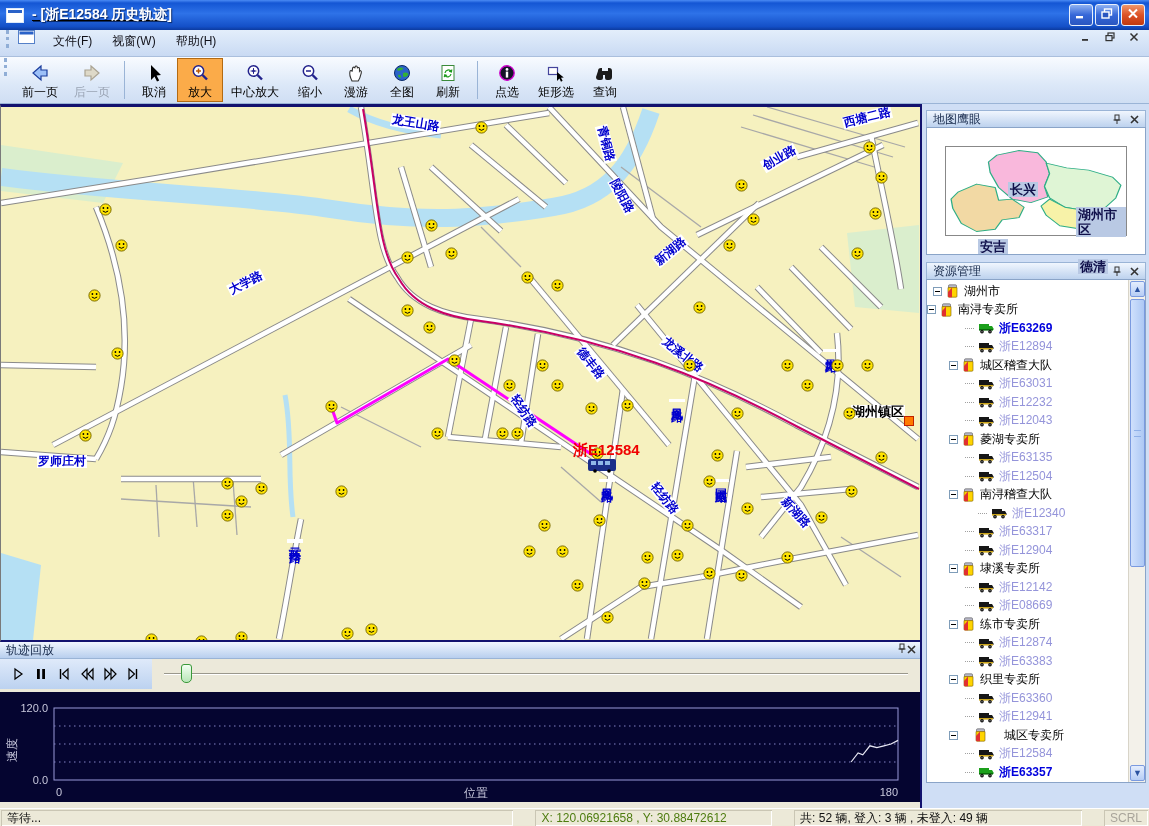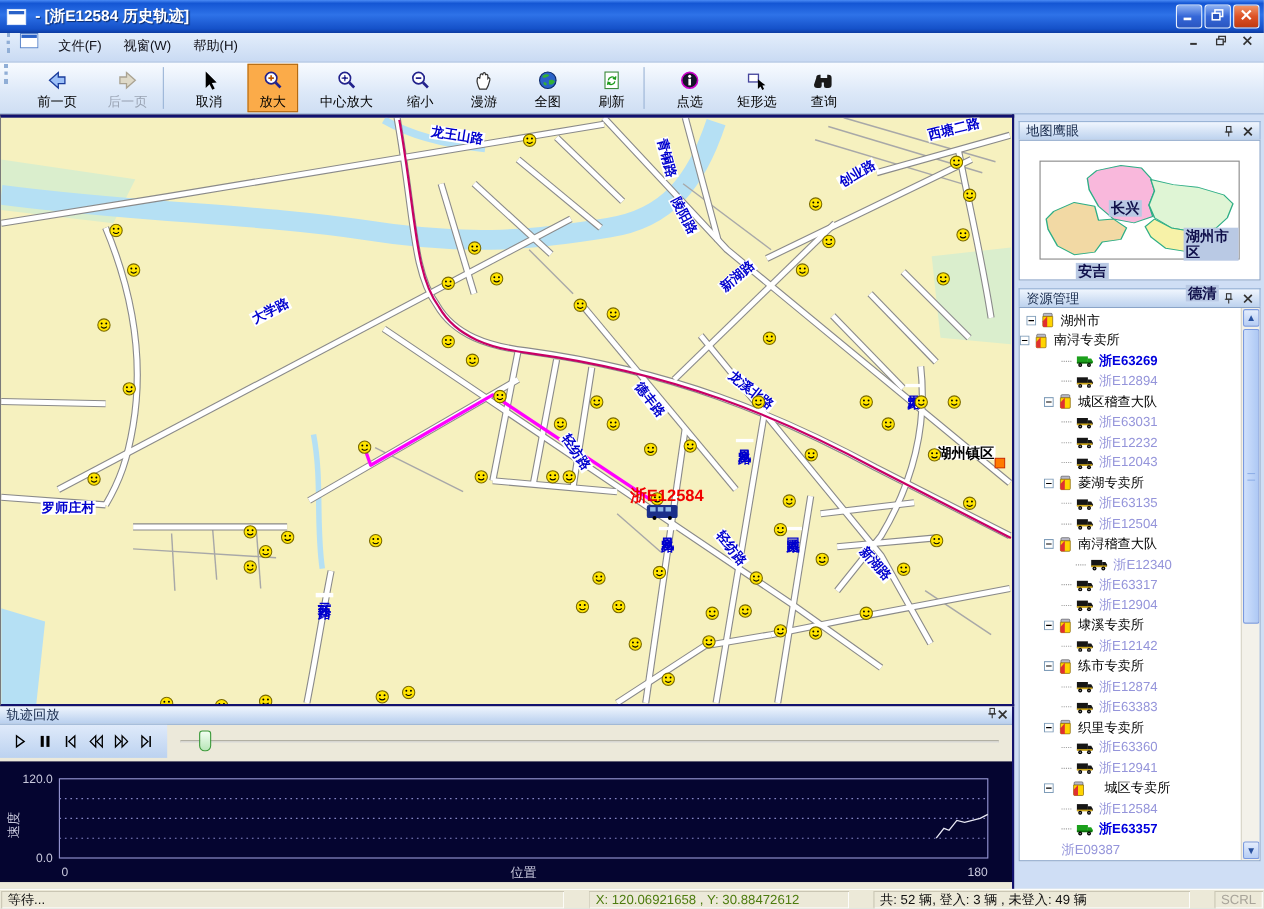--- a/index.html
+++ b/index.html
@@ -2,39 +2,39 @@
 <html><head>
 <meta charset="utf-8">
 <style>
   * { margin:0; padding:0; box-sizing:border-box; }
   html,body { width:1149px; height:826px; overflow:hidden; }
   body { font-family:"Liberation Sans","DejaVu Sans",sans-serif; font-size:12px; background:#cfdef5; }
   .window { position:relative; width:1149px; height:826px; background:#cfdef5; }
 
   
   .titlebar { height:30px; display:flex; align-items:center; padding:0 4px 0 6px;
-    background:linear-gradient(180deg,#4a8af4 0%,#1456d4 10%,#2e72e8 45%,#1450c8 88%,#0c3ba0 100%); }
+    background:linear-gradient(180deg,#4a8af4 0%,#1456d4 10%,#2e72e8 45%,#1450c8 88%,#0c3ba0 100%);text-decoration:underline; }
   .titlebar .app-icon { width:18px; height:15px; margin-right:8px; }
   .titlebar .title { color:#fff; font-weight:bold; font-size:14px; text-shadow:1px 1px 1px #0a2a6a; flex:1; }
   .winbtns { display:flex; gap:2px; }
   .winbtn { width:24px; height:22px; border-radius:3px; border:1px solid #e8f0fc; display:flex; align-items:center; justify-content:center;
     background:linear-gradient(180deg,#8fb2f2 0%,#3567d8 50%,#2a56c0 100%); }
   .winbtn.close { background:linear-gradient(180deg,#f0976a 0%,#dd5226 50%,#c03a10 100%); }
 
   
   .menubar { height:27px; display:flex; align-items:flex-start; background:linear-gradient(180deg,#e3eefb,#c9daf3); border-bottom:1px solid #aabfdd; padding:0 6px; }
   .gripper { width:5px; height:18px; border-left:3px dotted #90aed6; margin-right:5px; }
   .mdi-icon { width:17px; height:14px; margin:0 8px 0 2px; }
   .menu-item { padding:3px 10px; color:#101018; }
   .menu-spacer { flex:1; }
   .mdi-ctl { width:18px; height:16px; display:flex; align-items:center; justify-content:center; margin-left:6px; color:#222; }
 
   
   .toolbar { height:47px; display:flex; align-items:stretch; background:linear-gradient(180deg,#f8fbff,#dce8f8 60%,#cfdef3); border-bottom:1px solid #9ab4d6; padding:1px 4px; }
-  .tb-btn { display:flex; flex-direction:column; align-items:center; justify-content:center; padding:1px 7px; min-width:46px; border:1px solid transparent;margin-left:12px; }
+  .tb-btn { display:flex; flex-direction:column; align-items:center; justify-content:center; padding:1px 7px; min-width:46px; border:1px solid transparent; }
   .tb-btn .tb-ico { height:24px; display:flex; align-items:center; }
   .tb-btn .tb-label { font-size:12px; color:#000; line-height:14px; }
   .tb-btn.active { background:#fbab49; border:1px solid #b36a12; }
   .tb-btn.disabled .tb-label { color:#9aa4b4; }
   .tb-sep { width:1px; background:#9ab4d6; margin:3px 6px; }
 
   
   .main { display:flex; height:704px; }
   .left-col { width:922px; display:flex; flex-direction:column; }
   .right-col { width:227px; padding:6px 3px 0 4px; }
@@ -1218,20 +1218,35 @@
                     <path d="M11,4 h3 l1.5,2.5 v1.5 h-4.5 z" fill="#161616"></path>
                     <rect x="1" y="7" width="14" height="1.6" fill="#caa41a"></rect>
                     <circle cx="4" cy="9.8" r="1.8" fill="#000"></circle>
                     <circle cx="12" cy="9.8" r="1.8" fill="#000"></circle>
                     <circle cx="4" cy="9.8" r="0.7" fill="#999"></circle>
                     <circle cx="12" cy="9.8" r="0.7" fill="#999"></circle>
                   </svg>
                 </span>
                 <span class="tree-label veh-off">浙E12142</span>
               </div>
+              <div class="tree-row" style="padding-left: 38px;">
+                <span class="stub"></span>
+                <span class="ticon">
+                  <svg width="16" height="12" viewBox="0 0 16 12">
+                    <rect x="1" y="2" width="10" height="6" fill="#161616"></rect>
+                    <path d="M11,4 h3 l1.5,2.5 v1.5 h-4.5 z" fill="#161616"></path>
+                    <rect x="1" y="7" width="14" height="1.6" fill="#caa41a"></rect>
+                    <circle cx="4" cy="9.8" r="1.8" fill="#000"></circle>
+                    <circle cx="12" cy="9.8" r="1.8" fill="#000"></circle>
+                    <circle cx="4" cy="9.8" r="0.7" fill="#999"></circle>
+                    <circle cx="12" cy="9.8" r="0.7" fill="#999"></circle>
+                  </svg>
+                </span>
+                <span class="tree-label veh-off">浙E08669</span>
+              </div>
               <div class="tree-row" style="padding-left: 22px;">
                 <span class="expand">
                   <svg width="9" height="9" viewBox="0 0 9 9">
                     <rect x="0.5" y="0.5" width="8" height="8" fill="#fff" stroke="#7f9db9"></rect>
                     <line x1="2" y1="4.5" x2="7" y2="4.5" stroke="#000"></line>
                   </svg>
                 </span>
                 <span class="ticon">
                   <svg width="13" height="14" viewBox="0 0 13 14">
                     <rect x="2.5" y="0.8" width="8" height="3.2" rx="1" fill="#b8b8c8" stroke="#555" stroke-width="0.6"></rect>

